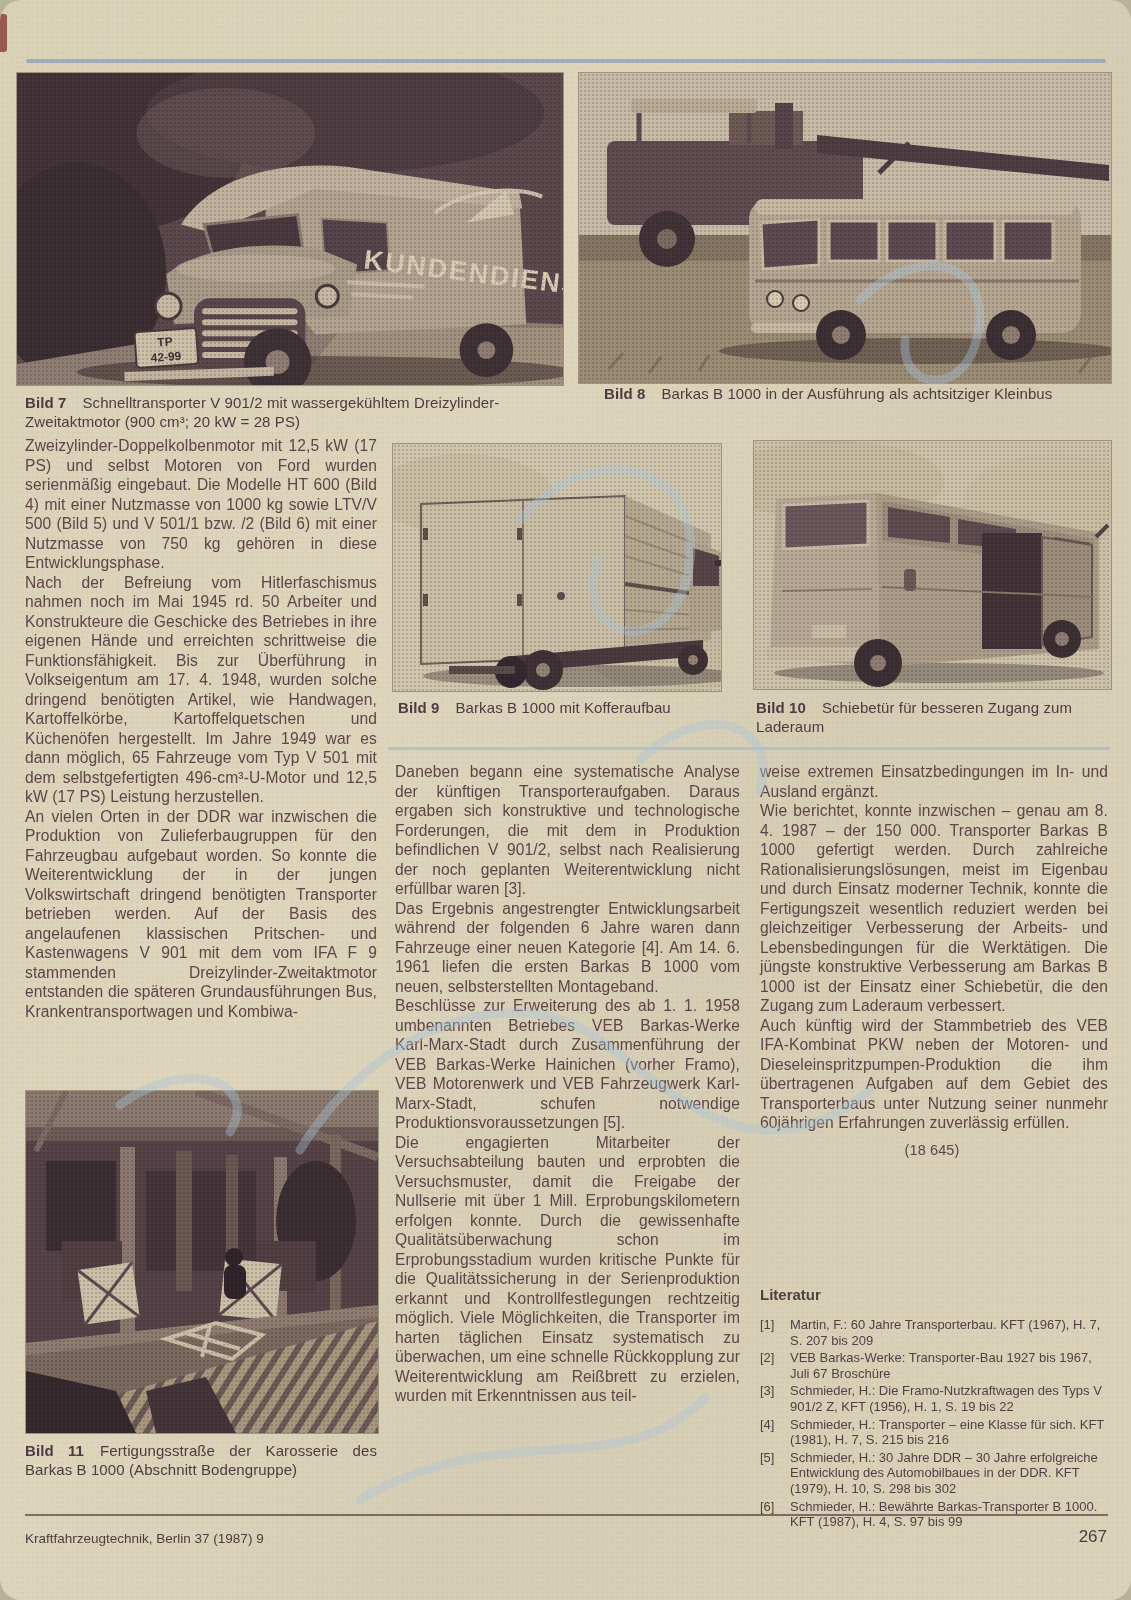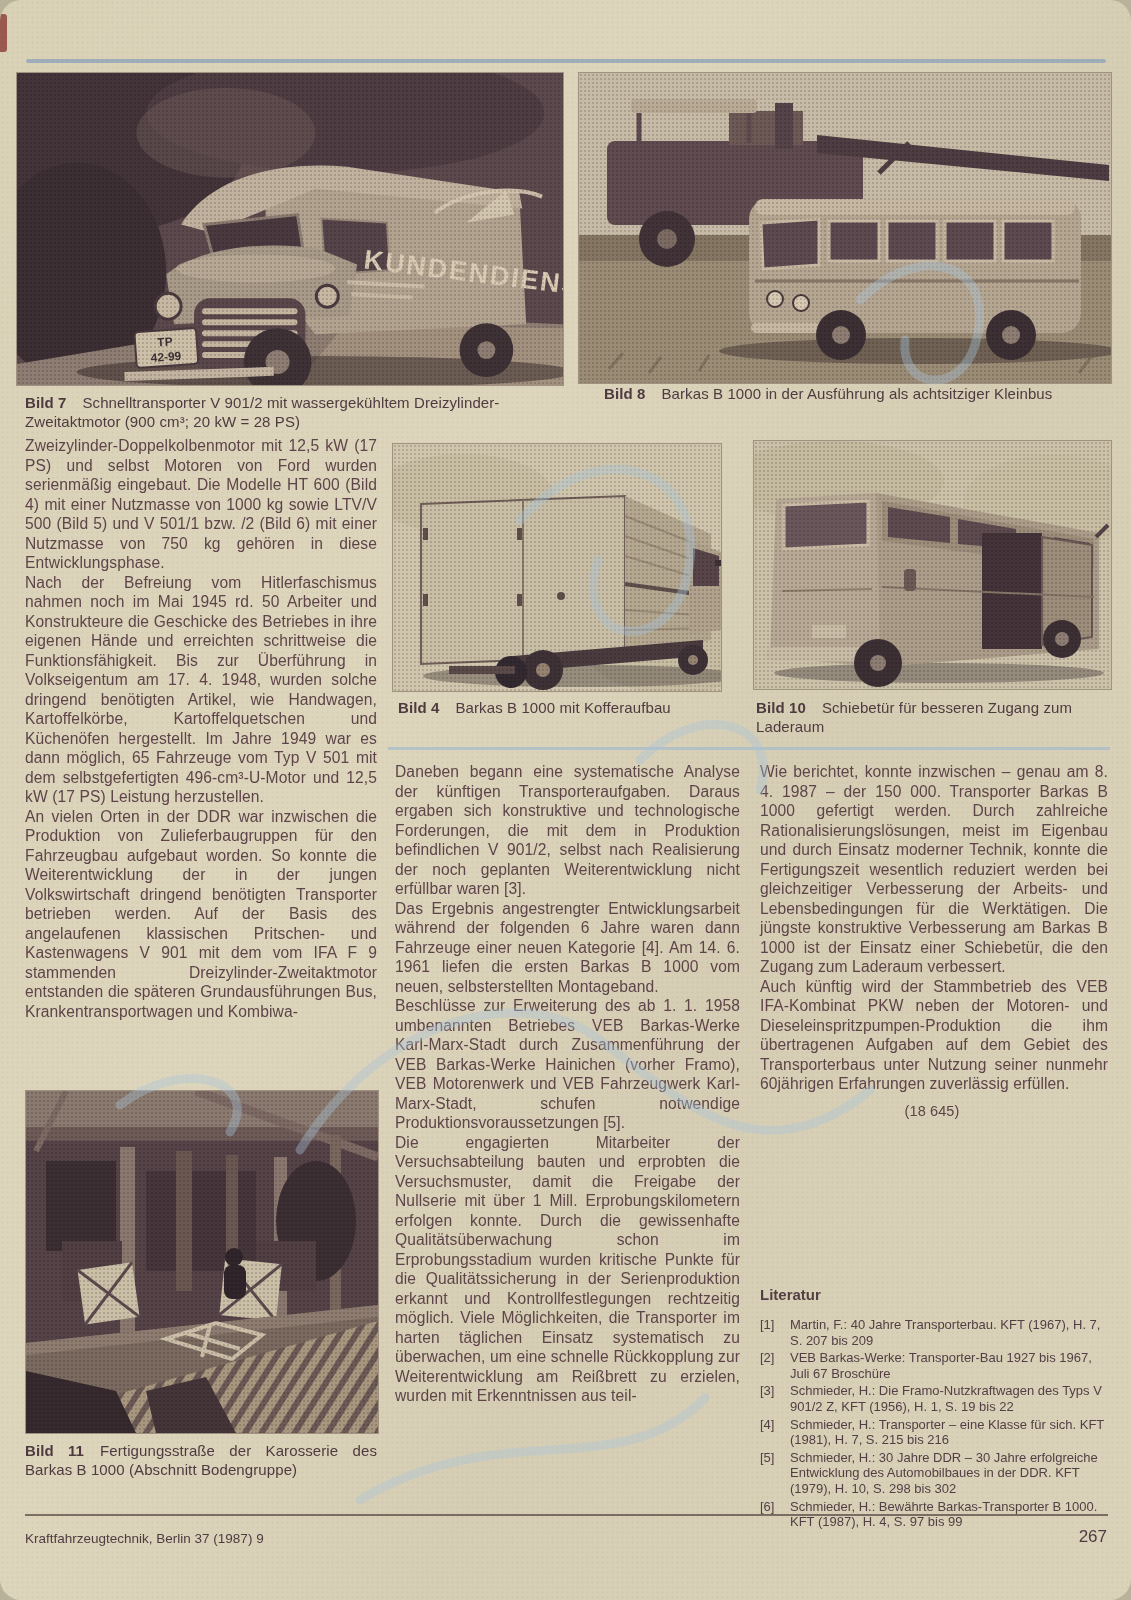--- a/index.html
+++ b/index.html
@@ -220,36 +220,37 @@
       <line x1="342" y1="96" x2="354" y2="84" stroke="#554449" stroke-width="4"></line>
 
       <circle cx="124" cy="222" r="24" fill="#3c3034"></circle>
       <circle cx="124" cy="222" r="8" fill="#8d7d72"></circle>
       <circle cx="308" cy="198" r="19" fill="#3c3034"></circle>
       <circle cx="308" cy="198" r="7" fill="#8d7d72"></circle>
     </svg>
   </div>
 
   <div class="caption" style="left:398px;top:698px;width:330px;">
-    <b>Bild 4</b><span>Barkas B 1000 mit Kofferaufbau</span>
+    <b>Bild 9</b><span>Barkas B 1000 mit Kofferaufbau</span>
   </div>
   <div class="caption" style="left:756px;top:698px;width:356px;">
     <b>Bild 10</b><span>Schiebetür für besseren Zugang zum Laderaum</span>
   </div>
 
   <div class="rule-mid"></div>
 
   <div class="col" style="left:395px;top:762px;width:345px;">
     <p>Daneben begann eine systematische Analyse der künftigen Transporteraufgaben. Daraus ergaben sich konstruktive und technologische Forderungen, die mit dem in Produktion befindlichen V 901/2, selbst nach Realisierung der noch geplanten Weiterentwicklung nicht erfüllbar waren [3].</p>
     <p>Das Ergebnis angestrengter Entwicklungsarbeit während der folgenden 6 Jahre waren dann Fahrzeuge einer neuen Kategorie [4]. Am 14. 6. 1961 liefen die ersten Barkas B 1000 vom neuen, selbsterstellten Montageband.</p>
     <p>Beschlüsse zur Erweiterung des ab 1. 1. 1958 umbenannten Betriebes VEB Barkas-Werke Karl-Marx-Stadt durch Zusammenführung der VEB Barkas-Werke Hainichen (vorher Framo), VEB Motorenwerk und VEB Fahrzeugwerk Karl-Marx-Stadt, schufen notwendige Produktionsvoraussetzungen [5].</p>
     <p>Die engagierten Mitarbeiter der Versuchsabteilung bauten und erprobten die Versuchsmuster, damit die Freigabe der Nullserie mit über 1 Mill. Erprobungskilometern erfolgen konnte. Durch die gewissenhafte Qualitätsüberwachung schon im Erprobungsstadium wurden kritische Punkte für die Qualitätssicherung in der Serienproduktion erkannt und Kontrollfestlegungen rechtzeitig möglich. Viele Möglichkeiten, die Transporter im harten täglichen Einsatz systematisch zu überwachen, um eine schnelle Rückkopplung zur Weiterentwicklung am Reißbrett zu erzielen, wurden mit Erkenntnissen aus teil-</p>
   </div>
 
   <div class="col" style="left:760px;top:762px;width:348px;">
+    <p>weise extremen Einsatzbedingungen im In- und Ausland ergänzt.</p>
     <p>Wie berichtet, konnte inzwischen – genau am 8. 4. 1987 – der 150 000. Transporter Barkas B 1000 gefertigt werden. Durch zahlreiche Rationalisierungslösungen, meist im Eigenbau und durch Einsatz moderner Technik, konnte die Fertigungszeit wesentlich reduziert werden bei gleichzeitiger Verbesserung der Arbeits- und Lebensbedingungen für die Werktätigen. Die jüngste konstruktive Verbesserung am Barkas B 1000 ist der Einsatz einer Schiebetür, die den Zugang zum Laderaum verbessert.</p>
     <p>Auch künftig wird der Stammbetrieb des VEB IFA-Kombinat PKW neben der Motoren- und Dieseleinspritzpumpen-Produktion die ihm übertragenen Aufgaben auf dem Gebiet des Transporterbaus unter Nutzung seiner nunmehr 60jährigen Erfahrungen zuverlässig erfüllen.</p>
     <p class="code-right">(18 645)</p>
   </div>
 
   <div class="photo" style="left:25px;top:1090px;width:352px;height:342px;">
     <svg viewBox="0 0 352 342" preserveAspectRatio="none">
       <defs>
         <pattern id="ribs" width="14" height="14" patternTransform="rotate(32)" patternUnits="userSpaceOnUse">
           <rect width="14" height="14" fill="#a8977f"></rect>
@@ -304,21 +305,21 @@
   </div>
 
   <div class="caption" style="left:25px;top:1441px;width:352px;text-align:justify;">
     <b>Bild 11</b><span>Fertigungsstraße der Karosserie des Barkas B 1000 (Abschnitt Bodengruppe)</span>
   </div>
 
   <div class="lit" style="left:760px;top:1286px;width:352px;">
     <p class="lit-head">Literatur</p>
     <div class="lit-item">
       <span>[1]</span>
-      <span>Martin, F.: 40 Jahre Transporterbau. KFT (1967), H. 7, S. 207 bis 209</span>
+      <span>Martin, F.: 60 Jahre Transporterbau. KFT (1967), H. 7, S. 207 bis 209</span>
     </div>
     <div class="lit-item">
       <span>[2]</span>
       <span>VEB Barkas-Werke: Transporter-Bau 1927 bis 1967, Juli 67 Broschüre</span>
     </div>
     <div class="lit-item">
       <span>[3]</span>
       <span>Schmieder, H.: Die Framo-Nutzkraftwagen des Typs V 901/2 Z, KFT (1956), H. 1, S. 19 bis 22</span>
     </div>
     <div class="lit-item">

